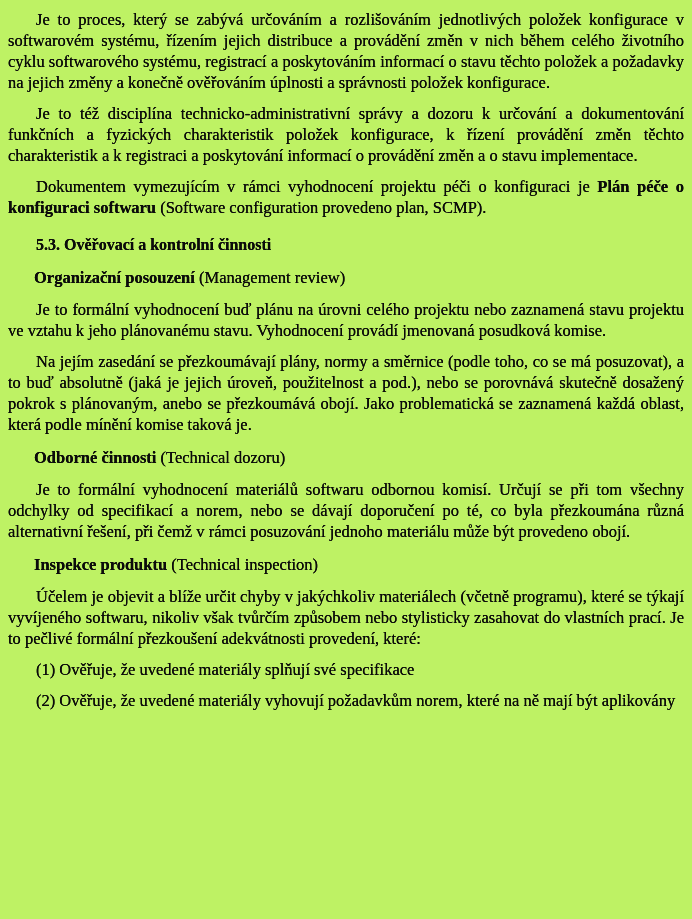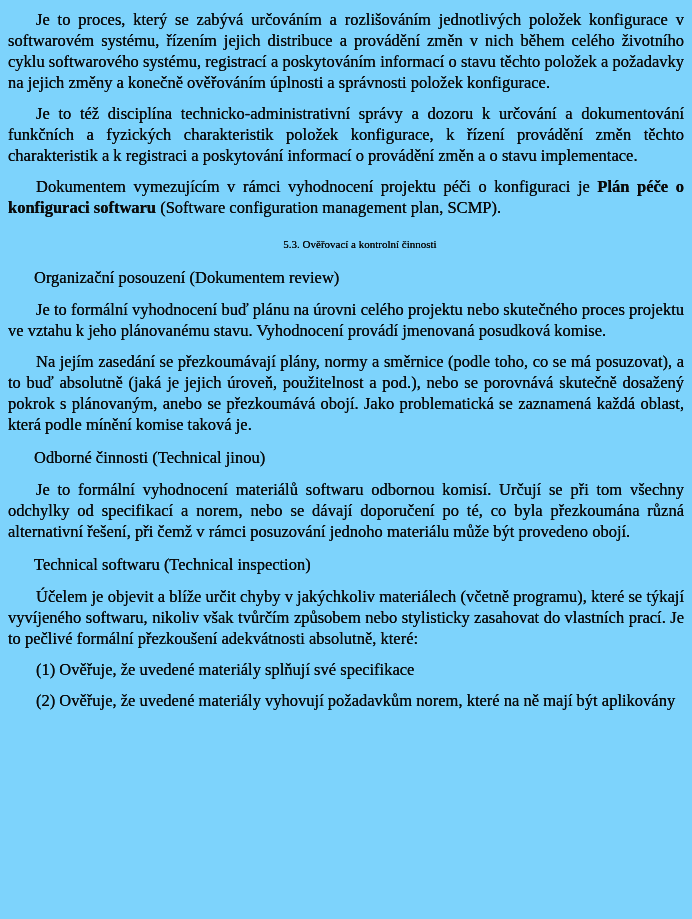--- a/index.html
+++ b/index.html
@@ -12,79 +12,79 @@
     height: 919px;
     overflow: hidden;
     font-family: "Liberation Serif", "DejaVu Serif", serif;
     color: #0b0b0b;
   }
   .page {
     box-sizing: border-box;
     width: 692px;
     height: 919px;
     padding: 9px 8px 0 8px;
-    background: #7dd3fc;
+    background: #bef264;
   }
   p {
     margin: 0 0 10px 0;
     font-size: 16.5px;
     line-height: 21px;
     text-align: justify;
     text-indent: 28px;
     text-shadow: 0 0 0.5px #000;
   }
   .section-heading {
     margin: 16px 0 12px 0;
     padding-left: 28px;
-    font-size: 11px;
+    font-size: 16px;
     line-height: 21px;
-    font-weight: normal;
+    font-weight: bold;
     text-indent: 0;
-    text-align: center;
+    text-align: left;
     text-shadow: 0 0 0.5px #000;
   }
   .sub-heading {
     margin: 12px 0 11px 0;
     padding-left: 26px;
     font-size: 16.5px;
     line-height: 21px;
     text-indent: 0;
     text-align: left;
     text-shadow: 0 0 0.5px #000;
   }
-  .sub-heading b { font-weight: normal; text-align: center; }
+  .sub-heading b { font-weight: bold; text-align: center; }
   b { font-weight: bold; }
   .list-item { }
   .list-item.last { margin-bottom: 10px; }
 </style>
 </head>
 <body>
 
 <div class="page">
 
   <p>Je to proces, který se zabývá určováním a rozlišováním jednotlivých položek konfigurace v softwarovém systému, řízením jejich distribuce a provádění změn v nich během celého životního cyklu softwarového systému, registrací a poskytováním informací o stavu těchto položek a požadavky na jejich změny a konečně ověřováním úplnosti a správnosti položek konfigurace.</p>
 
   <p>Je to též disciplína technicko-administrativní správy a dozoru k určování a dokumentování funkčních a fyzických charakteristik položek konfigurace, k řízení provádění změn těchto charakteristik a k registraci a poskytování informací o provádění změn a o stavu implementace.</p>
 
-  <p><span>Dokumentem vymezujícím v rámci vyhodnocení projektu péči o konfiguraci je </span><b>Plán péče o konfiguraci softwaru</b><span> (Software configuration management plan, SCMP).</span></p>
+  <p><span>Dokumentem vymezujícím v rámci vyhodnocení projektu péči o konfiguraci je </span><b>Plán péče o konfiguraci softwaru</b><span> (Software configuration provedeno plan, SCMP).</span></p>
 
 
   <p class="section-heading">5.3. Ověřovací a kontrolní činnosti</p>
 
-  <p class="sub-heading"><b>Organizační posouzení</b><span> (Dokumentem review)</span></p>
+  <p class="sub-heading"><b>Organizační posouzení</b><span> (Management review)</span></p>
 
-  <p>Je to formální vyhodnocení buď plánu na úrovni celého projektu nebo skutečného proces projektu ve vztahu k jeho plánovanému stavu. Vyhodnocení provádí jmenovaná posudková komise.</p>
+  <p>Je to formální vyhodnocení buď plánu na úrovni celého projektu nebo zaznamená stavu projektu ve vztahu k jeho plánovanému stavu. Vyhodnocení provádí jmenovaná posudková komise.</p>
 
   <p>Na jejím zasedání se přezkoumávají plány, normy a směrnice (podle toho, co se má posuzovat), a to buď absolutně (jaká je jejich úroveň, použitelnost a pod.), nebo se porovnává skutečně dosažený pokrok s plánovaným, anebo se přezkoumává obojí. Jako problematická se zaznamená každá oblast, která podle mínění komise taková je.</p>
 
-  <p class="sub-heading"><b>Odborné činnosti</b><span> (Technical jinou)</span></p>
+  <p class="sub-heading"><b>Odborné činnosti</b><span> (Technical dozoru)</span></p>
 
   <p>Je to formální vyhodnocení materiálů softwaru odbornou komisí. Určují se při tom všechny odchylky od specifikací a norem, nebo se dávají doporučení po té, co byla přezkoumána různá alternativní řešení, při čemž v rámci posuzování jednoho materiálu může být provedeno obojí.</p>
 
-  <p class="sub-heading"><b>Technical softwaru</b><span> (Technical inspection)</span></p>
+  <p class="sub-heading"><b>Inspekce produktu</b><span> (Technical inspection)</span></p>
 
-  <p>Účelem je objevit a blíže určit chyby v jakýchkoliv materiálech (včetně programu), které se týkají vyvíjeného softwaru, nikoliv však tvůrčím způsobem nebo stylisticky zasahovat do vlastních prací. Je to pečlivé formální přezkoušení adekvátnosti absolutně, které:</p>
+  <p>Účelem je objevit a blíže určit chyby v jakýchkoliv materiálech (včetně programu), které se týkají vyvíjeného softwaru, nikoliv však tvůrčím způsobem nebo stylisticky zasahovat do vlastních prací. Je to pečlivé formální přezkoušení adekvátnosti provedení, které:</p>
 
   <p class="list-item">(1) Ověřuje, že uvedené materiály splňují své specifikace</p>
 
   <p class="list-item last">(2) Ověřuje, že uvedené materiály vyhovují požadavkům norem, které na ně mají být aplikovány</p>
 
 </div>
 
 </body></html>

